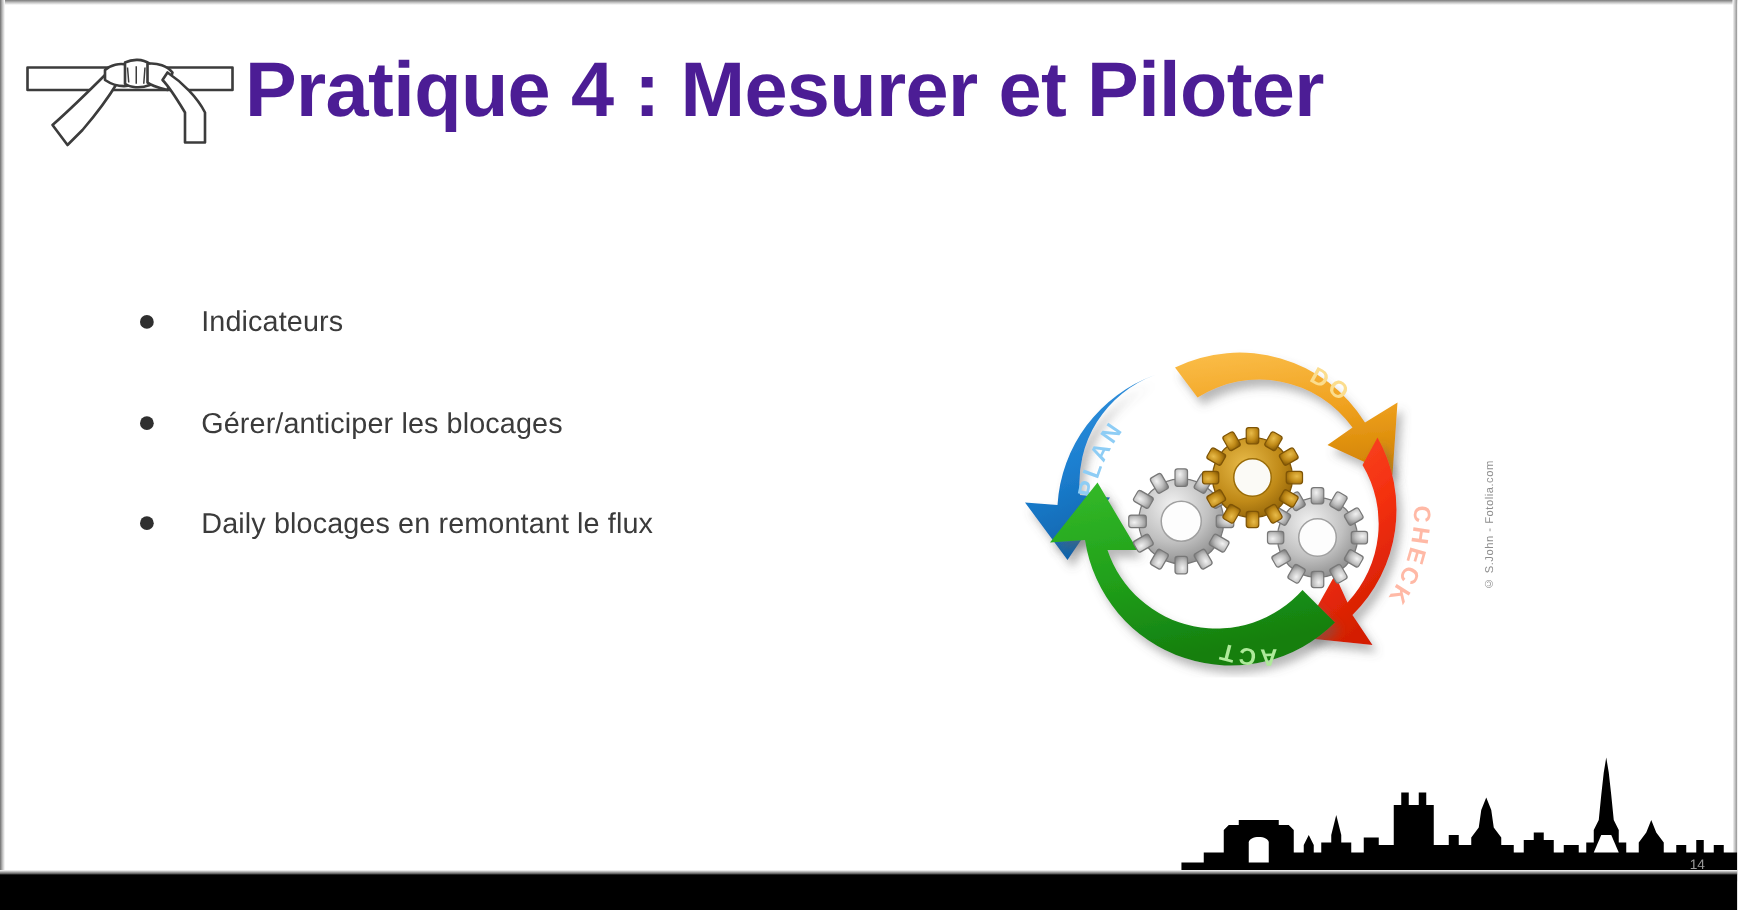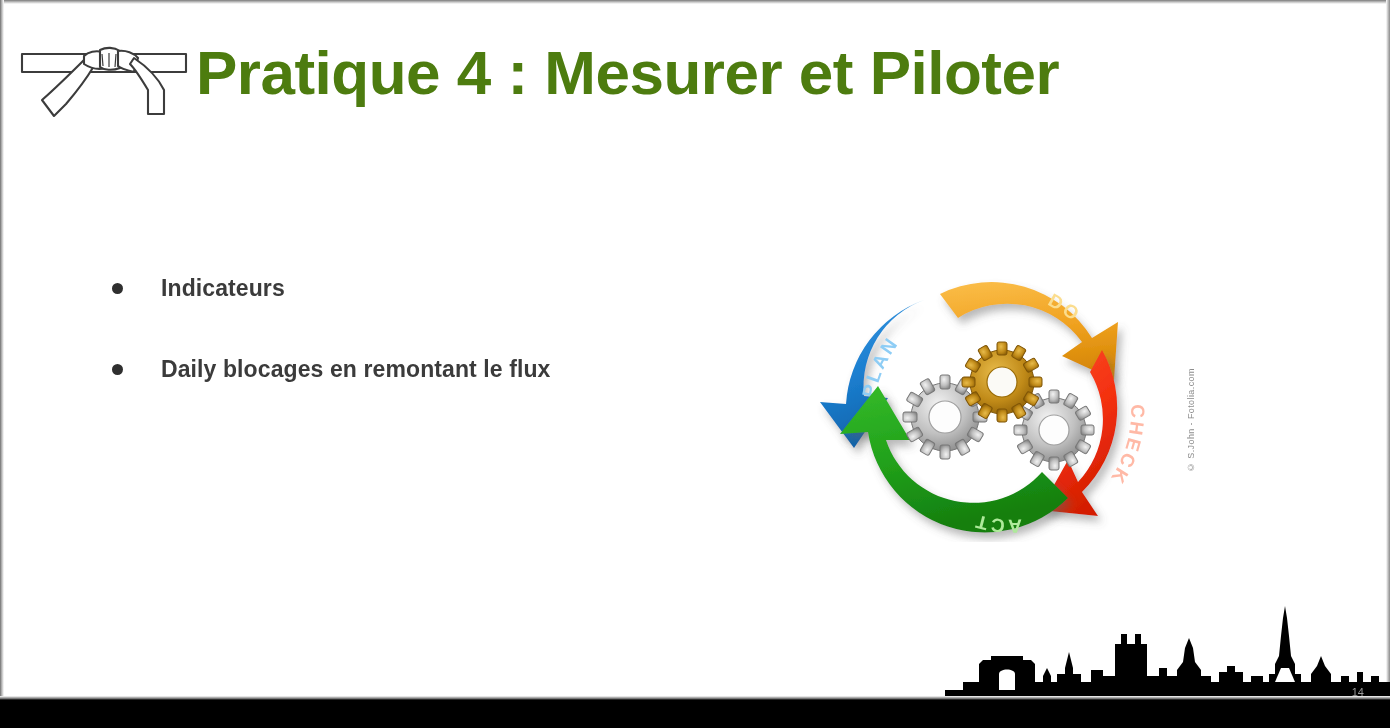--- a/index.html
+++ b/index.html
@@ -65,33 +65,32 @@
     width: 190px;
     height: 98px;
   }
   .title {
     position: absolute;
     left: 196px;
     top: 42px;
     font-size: 62px;
     line-height: 1;
     font-weight: 700;
-    color: #4d7c0f;
+    color: #4c1d95;
     letter-spacing: -0.5px;
     white-space: nowrap;
     font-family: "Liberation Sans", sans-serif;
   }
 
   
   .bullets {
     position: absolute;
     left: 112px;
-    top: 272px;
+    top: 241px;
     width: 580px;
-    font-weight: bold;
   }
   .bullet-row {
     position: relative;
     display: flex;
     align-items: flex-start;
     margin-bottom: 48px;
   }
   .bullet-row:last-child { margin-bottom: 0; }
   .bullet-dot {
     flex: 0 0 auto;
@@ -190,20 +189,24 @@
   <div class="title">Pratique 4 : Mesurer et Piloter</div>
 
   <div class="bullets">
 
     <div class="bullet-row">
       <span class="bullet-dot"></span>
       <span class="bullet-text">Indicateurs</span>
     </div>
 
 
+    <div class="bullet-row">
+      <span class="bullet-dot"></span>
+      <span class="bullet-text">Gérer/anticiper les blocages</span>
+    </div>
 
     <div class="bullet-row">
       <span class="bullet-dot"></span>
       <span class="bullet-text">Daily blocages en remontant le flux</span>
     </div>
 
   </div>
 
   <div class="pdca">
     <svg viewBox="0 0 390 290" width="390" height="290" aria-hidden="true">

